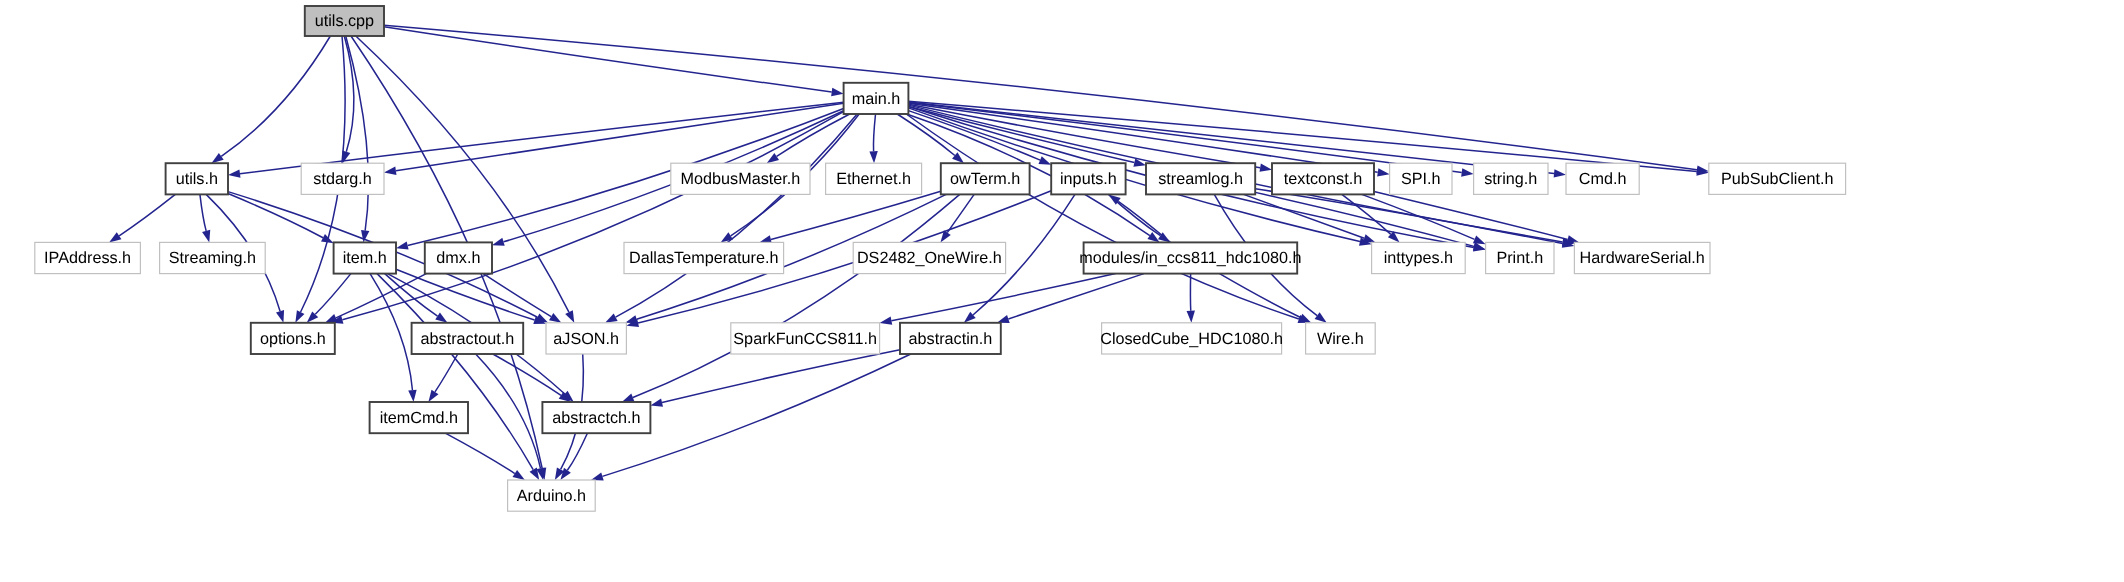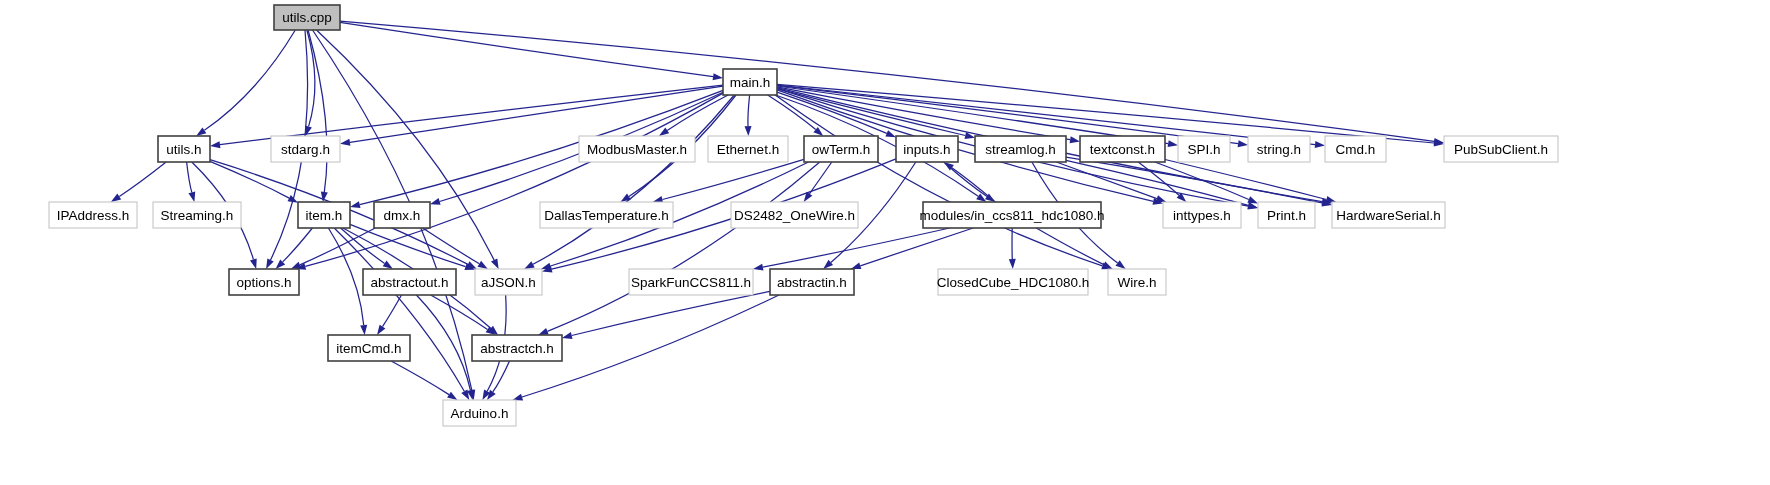--- a/index.html
+++ b/index.html
@@ -1,18 +1,18 @@
 <!DOCTYPE html>
 <html><head>
 <meta charset="utf-8">
 <style>
   html,body{margin:0;padding:0;background:#ffffff;}
   body{width:1770px;height:485px;overflow:hidden;
        font-family:"Liberation Sans","DejaVu Sans",sans-serif;}
-  #graph-root{position:relative;width:1510px;height:485px;padding-left:20px;}
+  #graph-root{position:relative;width:1510px;height:485px;}
   svg{display:block;}
   .node-box{fill:#ffffff;stroke:#c0c0c0;stroke-width:1;}
   .node-box.hdr{stroke:#404040;stroke-width:1.6;}
   .node-box.root{fill:#bfbfbf;stroke:#404040;stroke-width:1.6;}
   .node-label{font-family:"Liberation Sans","DejaVu Sans",sans-serif;
               font-size:13.5px;fill:#000000;text-anchor:middle;
               dominant-baseline:middle;}
   .edge{fill:none;stroke:#24248f;stroke-width:1.25;}
   .arrowhead{fill:#24248f;stroke:none;}
 </style>

